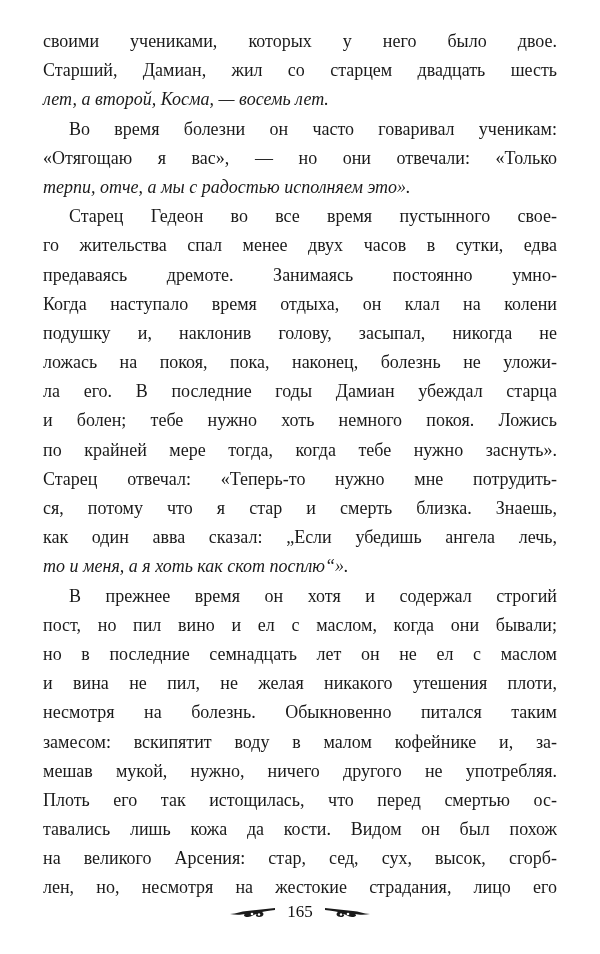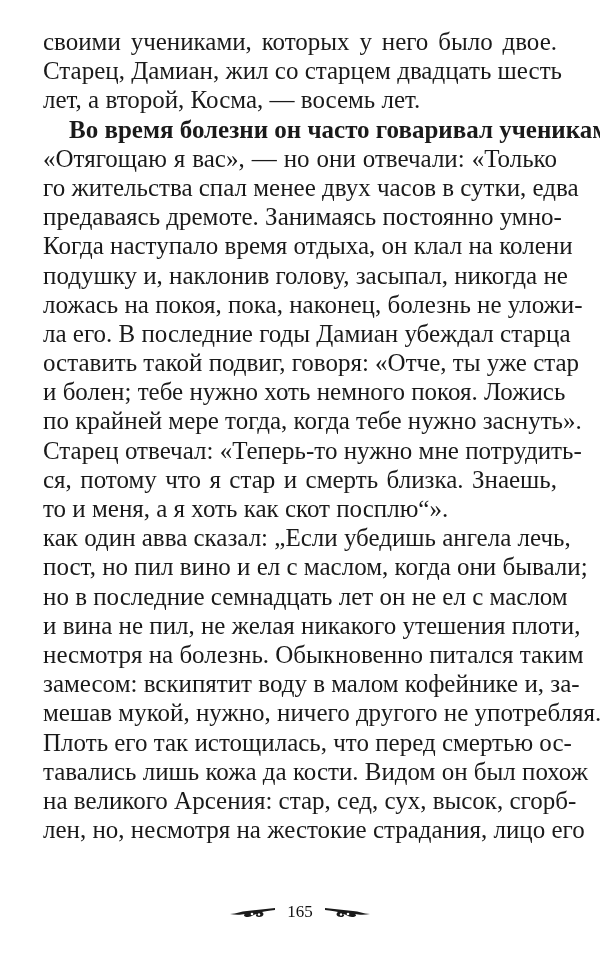--- a/index.html
+++ b/index.html
@@ -18,32 +18,32 @@
     .page {
       position: absolute;
       left: 43px;
       top: 27px;
       width: 514px;
     }
     .line {
       display: block;
       height: 29.2px;
       line-height: 29.2px;
-      font-size: 25px;
+      font-size: 18px;
       white-space: nowrap;
       text-align: justify;
       text-align-last: justify;
       letter-spacing: 0px;
     }
     .line.last {
       text-align-last: left;
+      font-style: italic;
     }
     .line.indent {
       padding-left: 26px;
-      font-weight: bold;
     }
     .footer {
       position: absolute;
       left: 0;
       top: 899px;
       width: 600px;
       height: 26px;
       display: flex;
       justify-content: center;
       align-items: center;
@@ -66,46 +66,48 @@
       display: block;
     }
   </style>
 </head>
 <body>
 
 <div class="page">
 
   <div>
     <span class="line">своими учениками, которых у него было двое.</span>
-    <span class="line">Старец, Дамиан, жил со старцем двадцать шесть</span>
+    <span class="line">Старший, Дамиан, жил со старцем двадцать шесть</span>
     <span class="line last">лет, а второй, Косма, — восемь лет.</span>
   </div>
 
   <div>
     <span class="line indent">Во время болезни он часто говаривал ученикам:</span>
     <span class="line">«Отягощаю я вас», — но они отвечали: «Только</span>
+    <span class="line last">терпи, отче, а мы с радостью исполняем это».</span>
   </div>
 
   <div>
+    <span class="line indent">Старец Гедеон во все время пустынного свое-</span>
     <span class="line">го жительства спал менее двух часов в сутки, едва</span>
     <span class="line">предаваясь дремоте. Занимаясь постоянно умно-</span>
     <span class="line">Когда наступало время отдыха, он клал на колени</span>
     <span class="line">подушку и, наклонив голову, засыпал, никогда не</span>
     <span class="line">ложась на покоя, пока, наконец, болезнь не уложи-</span>
     <span class="line">ла его. В последние годы Дамиан убеждал старца</span>
-    <span class="line">оставить такой подвиг, говоря: «Отче, ты уже стар</span>
     <span class="line">и болен; тебе нужно хоть немного покоя. Ложись</span>
     <span class="line">по крайней мере тогда, когда тебе нужно заснуть».</span>
     <span class="line">Старец отвечал: «Теперь-то нужно мне потрудить-</span>
     <span class="line">ся, потому что я стар и смерть близка. Знаешь,</span>
+    <span class="line">как один авва сказал: „Если убедишь ангела лечь,</span>
     <span class="line last">то и меня, а я хоть как скот посплю“».</span>
-    <span class="line">как один авва сказал: „Если убедишь ангела лечь,</span>
   </div>
 
   <div>
+    <span class="line indent">В прежнее время он хотя и содержал строгий</span>
     <span class="line">пост, но пил вино и ел с маслом, когда они бывали;</span>
     <span class="line">но в последние семнадцать лет он не ел с маслом</span>
     <span class="line">и вина не пил, не желая никакого утешения плоти,</span>
     <span class="line">несмотря на болезнь. Обыкновенно питался таким</span>
     <span class="line">замесом: вскипятит воду в малом кофейнике и, за-</span>
     <span class="line">мешав мукой, нужно, ничего другого не употребляя.</span>
     <span class="line">Плоть его так истощилась, что перед смертью ос-</span>
     <span class="line">тавались лишь кожа да кости. Видом он был похож</span>
     <span class="line">на великого Арсения: стар, сед, сух, высок, сгорб-</span>
     <span class="line">лен, но, несмотря на жестокие страдания, лицо его</span>

